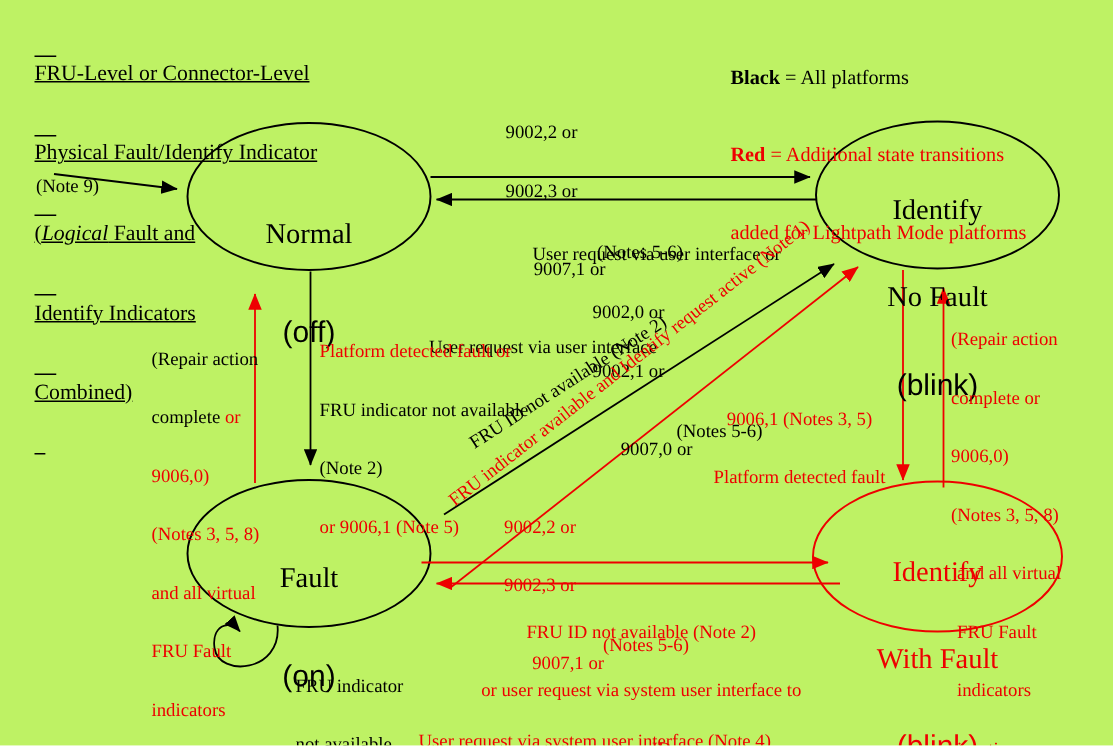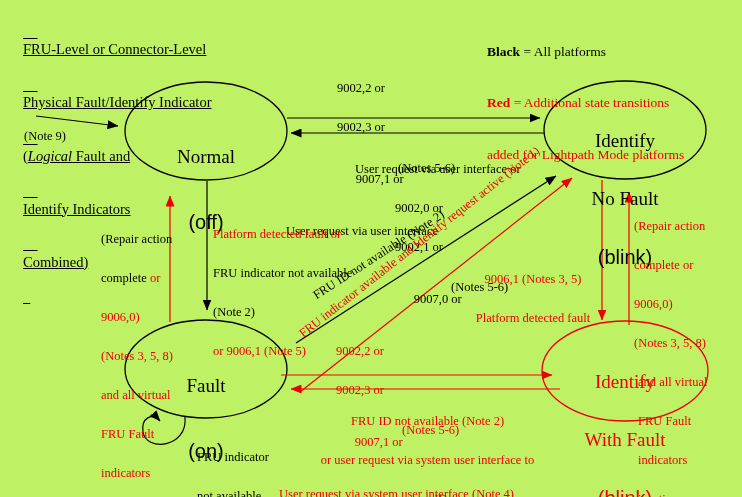--- a/index.html
+++ b/index.html
@@ -108,21 +108,21 @@
     <div class="state-main blk">Fault</div>
     <div class="state-sub blk" style="margin-top:7px;">(on)</div>
   </div>
 
   <div class="state-label" style="left:549px;top:335px;width:152px;">
     <div class="state-main red">Identify</div>
     <div class="state-main red">With Fault</div>
     <div class="state-sub red">(blink)</div>
   </div>
 
-  <div class="txt small blk l" style="left:24px;top:130px;">(Note 9)</div>
+  <div class="txt small blk l" style="left:24px;top:118px;">(Note 9)</div>
 
   <div class="txt small blk" style="left:286px;top:56px;width:250px;">
     <div class="c" style="width:150px;">9002,2 or</div>
     <div class="c" style="width:150px;">9002,3 or</div>
     <div style="position:relative;">
       <span style="display:inline-block;width:150px;text-align:center;">9007,1 or</span><span style="position:absolute;left:112px;top:2px;">(Notes 5-6)</span>
     </div>
     <div class="l">User request via user interface</div>
   </div>
 

